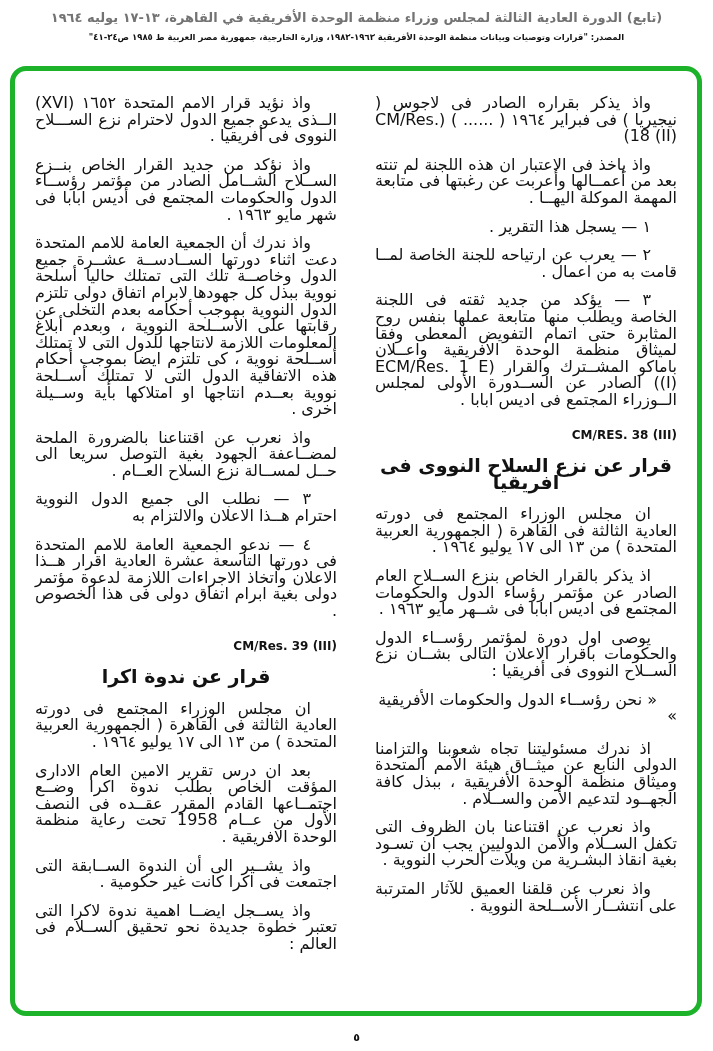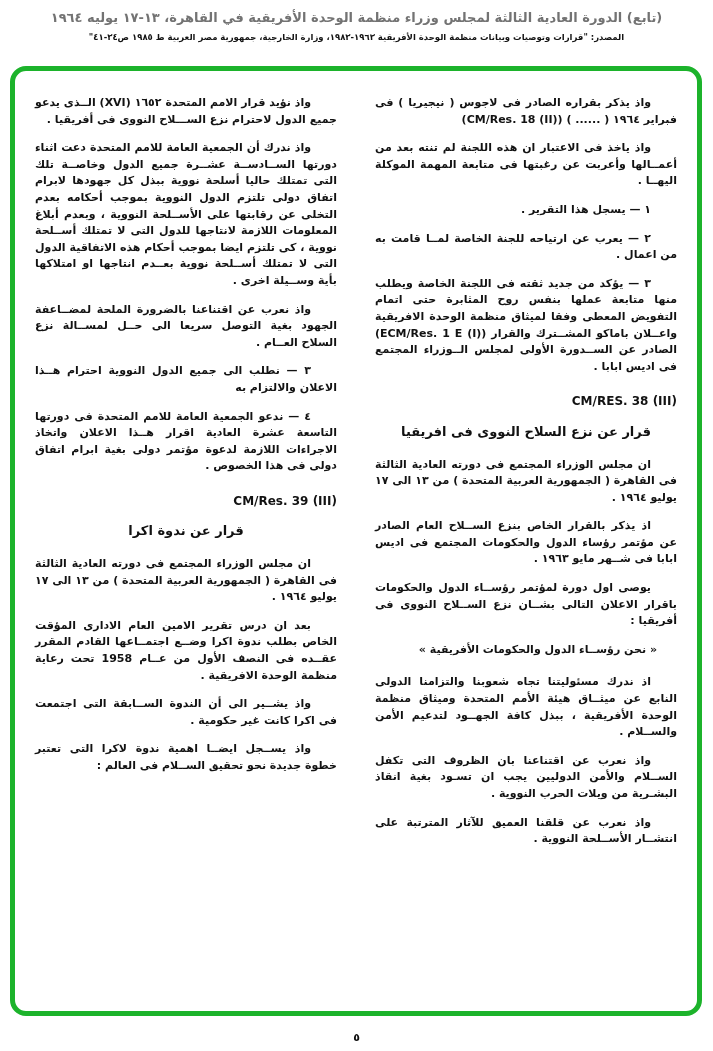--- a/index.html
+++ b/index.html
@@ -47,22 +47,22 @@
     height: 100%;
     overflow: hidden;
   }
   .column {
     flex: 1 1 0;
     min-width: 0;
     padding: 0 6px;
   }
   .column p {
     direction: rtl;
-    font-size: 11px;
-    font-weight: 700;
+    font-size: 16px;
+    font-weight: 400;
     line-height: 16.6px;
     margin: 0 0 12px 0;
     text-align: justify;
   }
   .column p.para { text-indent: 26px; }
   .column p.quote {
     text-indent: 20px;
     text-align: right;
     margin: 8px 0 16px 0;
   }
@@ -70,21 +70,21 @@
     direction: ltr;
     text-align: right;
     text-indent: 0;
     font-size: 12px;
     font-weight: 700;
     margin: 18px 0 10px 0;
   }
   .column p.heading {
     text-align: center;
     text-indent: 0;
-    font-size: 13px;
+    font-size: 19px;
     font-weight: 800;
     margin: 14px 0 16px 0;
   }
   .page-footer {
     position: absolute;
     left: 0; right: 0;
     top: 1026px;
     text-align: center;
   }
   .page-number {
@@ -114,20 +114,21 @@
         <p class="para">ان مجلس الوزراء المجتمع فى دورته العادية الثالثة فى القاهرة ( الجمهورية العربية المتحدة ) من ١٣ الى ١٧ يوليو ١٩٦٤ .</p>
         <p class="para">اذ يذكر بالقرار الخاص بنزع الســلاح العام الصادر عن مؤتمر رؤساء الدول والحكومات المجتمع فى اديس ابابا فى شــهر مايو ١٩٦٣ .</p>
         <p class="para">يوصى اول دورة لمؤتمر رؤســاء الدول والحكومات باقرار الاعلان التالى بشــان نزع الســلاح النووى فى أفريقيا :</p>
         <p class="quote">« نحن رؤســاء الدول والحكومات الأفريقية »</p>
         <p class="para">اذ ندرك مسئوليتنا تجاه شعوبنا والتزامنا الدولى النابع عن ميثــاق هيئة الأمم المتحدة وميثاق منظمة الوحدة الأفريقية ، ببذل كافة الجهــود لتدعيم الأمن والســلام .</p>
         <p class="para">واذ نعرب عن اقتناعنا بان الظروف التى تكفل الســلام والأمن الدوليين يجب ان تسـود بغية انقاذ البشـرية من ويلات الحرب النووية .</p>
         <p class="para">واذ نعرب عن قلقنا العميق للآثار المترتبة على انتشــار الأســلحة النووية .</p>
       </div>
     <div class="column">
         <p class="para">واذ نؤيد قرار الامم المتحدة ١٦٥٢ (XVI) الــذى يدعو جميع الدول لاحترام نزع الســـلاح النووى فى أفريقيا .</p>
+        <p class="para">واذ نؤكد من جديد القرار الخاص بنــزع الســلاح الشــامل الصادر من مؤتمر رؤســاء الدول والحكومات المجتمع فى أديس ابابا فى شهر مايو ١٩٦٣ .</p>
         <p class="para">واذ ندرك أن الجمعية العامة للامم المتحدة دعت اثناء دورتها الســادســة عشــرة جميع الدول وخاصــة تلك التى تمتلك حاليا أسلحة نووية ببذل كل جهودها لابرام اتفاق دولى تلتزم الدول النووية بموجب أحكامه بعدم التخلى عن رقابتها على الأســلحة النووية ، وبعدم أبلاغ المعلومات اللازمة لانتاجها للدول التى لا تمتلك أســلحة نووية ، كى تلتزم ايضا بموجب أحكام هذه الاتفاقية الدول التى لا تمتلك أســلحة نووية بعــدم انتاجها او امتلاكها بأية وســيلة اخرى .</p>
         <p class="para">واذ نعرب عن اقتناعنا بالضرورة الملحة لمضــاعفة الجهود بغية التوصل سريعا الى حــل لمســالة نزع السلاح العــام .</p>
         <p class="para">٣ — نطلب الى جميع الدول النووية احترام هــذا الاعلان والالتزام به</p>
         <p class="para">٤ — ندعو الجمعية العامة للامم المتحدة فى دورتها التاسعة عشرة العادية اقرار هــذا الاعلان واتخاذ الاجراءات اللازمة لدعوة مؤتمر دولى بغية ابرام اتفاق دولى فى هذا الخصوص .</p>
         <p class="ref">CM/Res. 39 (III)</p>
         <p class="heading">قرار عن ندوة اكرا</p>
         <p class="para">ان مجلس الوزراء المجتمع فى دورته العادية الثالثة فى القاهرة ( الجمهورية العربية المتحدة ) من ١٣ الى ١٧ يوليو ١٩٦٤ .</p>
         <p class="para">بعد ان درس تقرير الامين العام الادارى المؤقت الخاص بطلب ندوة اكرا وضــع اجتمــاعها القادم المقرر عقــده فى النصف الأول من عــام 1958 تحت رعاية منظمة الوحدة الافريقية .</p>
         <p class="para">واذ يشــير الى أن الندوة الســابقة التى اجتمعت فى اكرا كانت غير حكومية .</p>
         <p class="para">واذ يســجل ايضــا اهمية ندوة لاكرا التى تعتبر خطوة جديدة نحو تحقيق الســلام فى العالم :</p>

